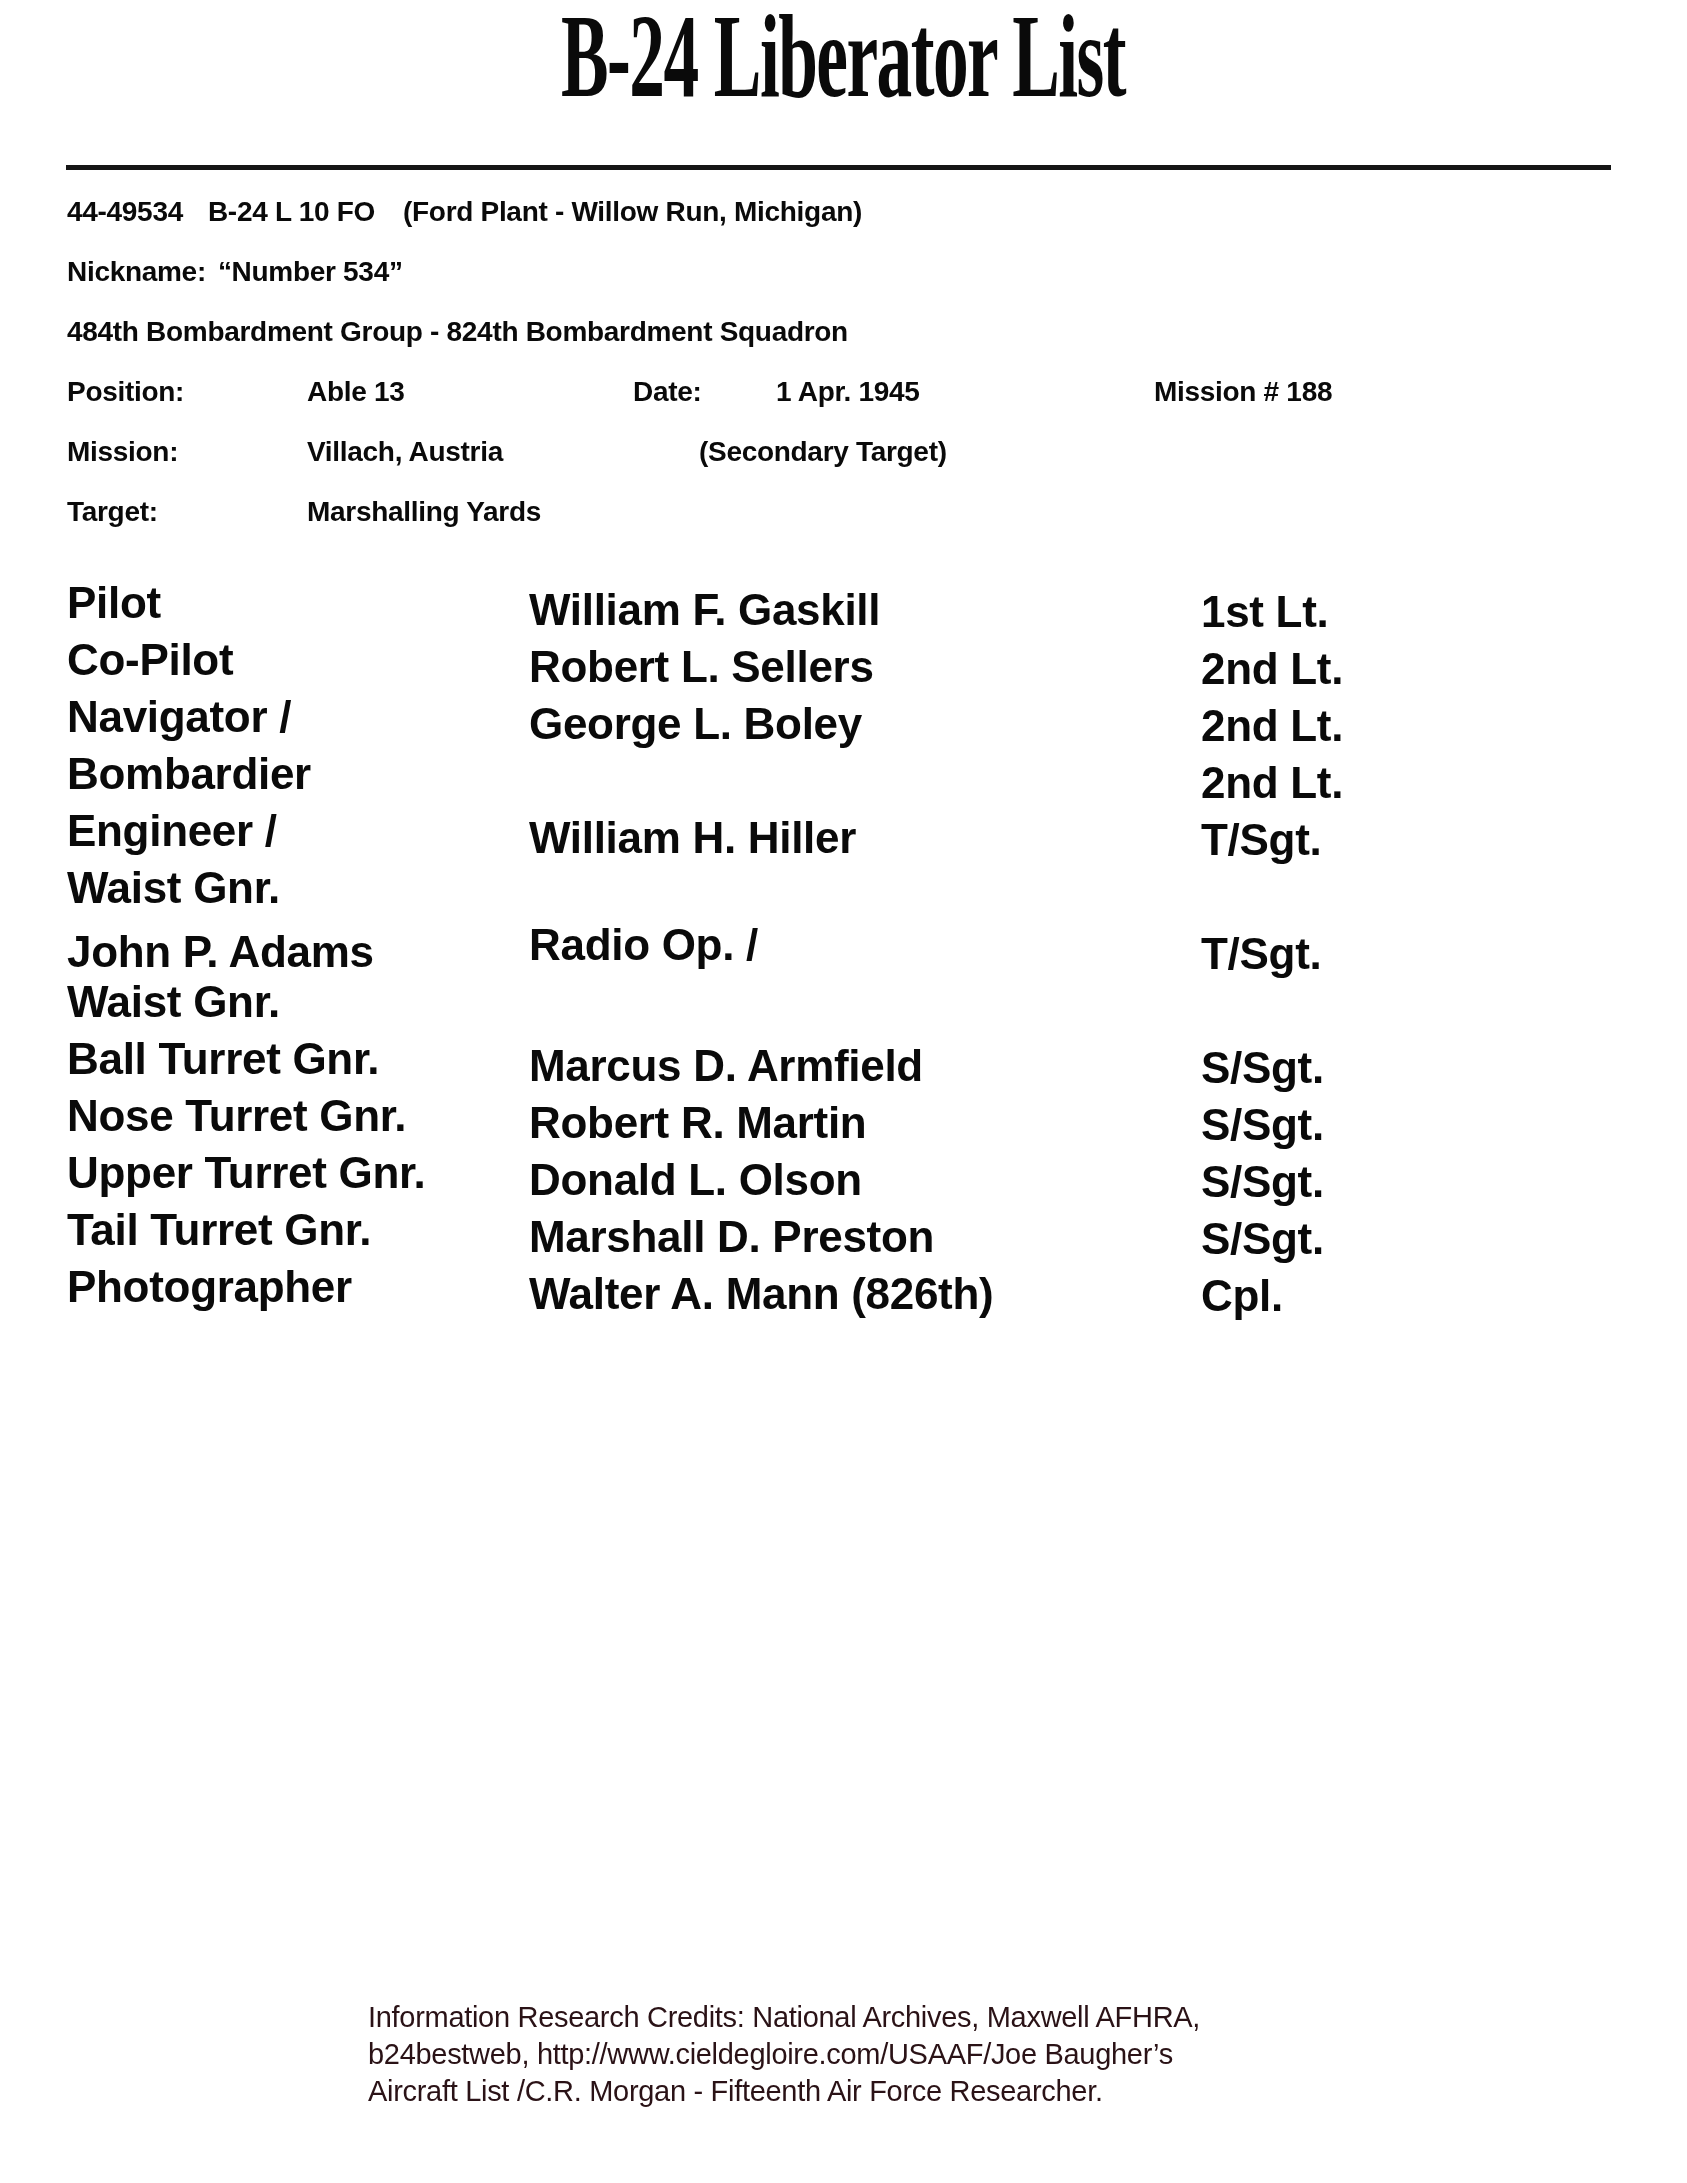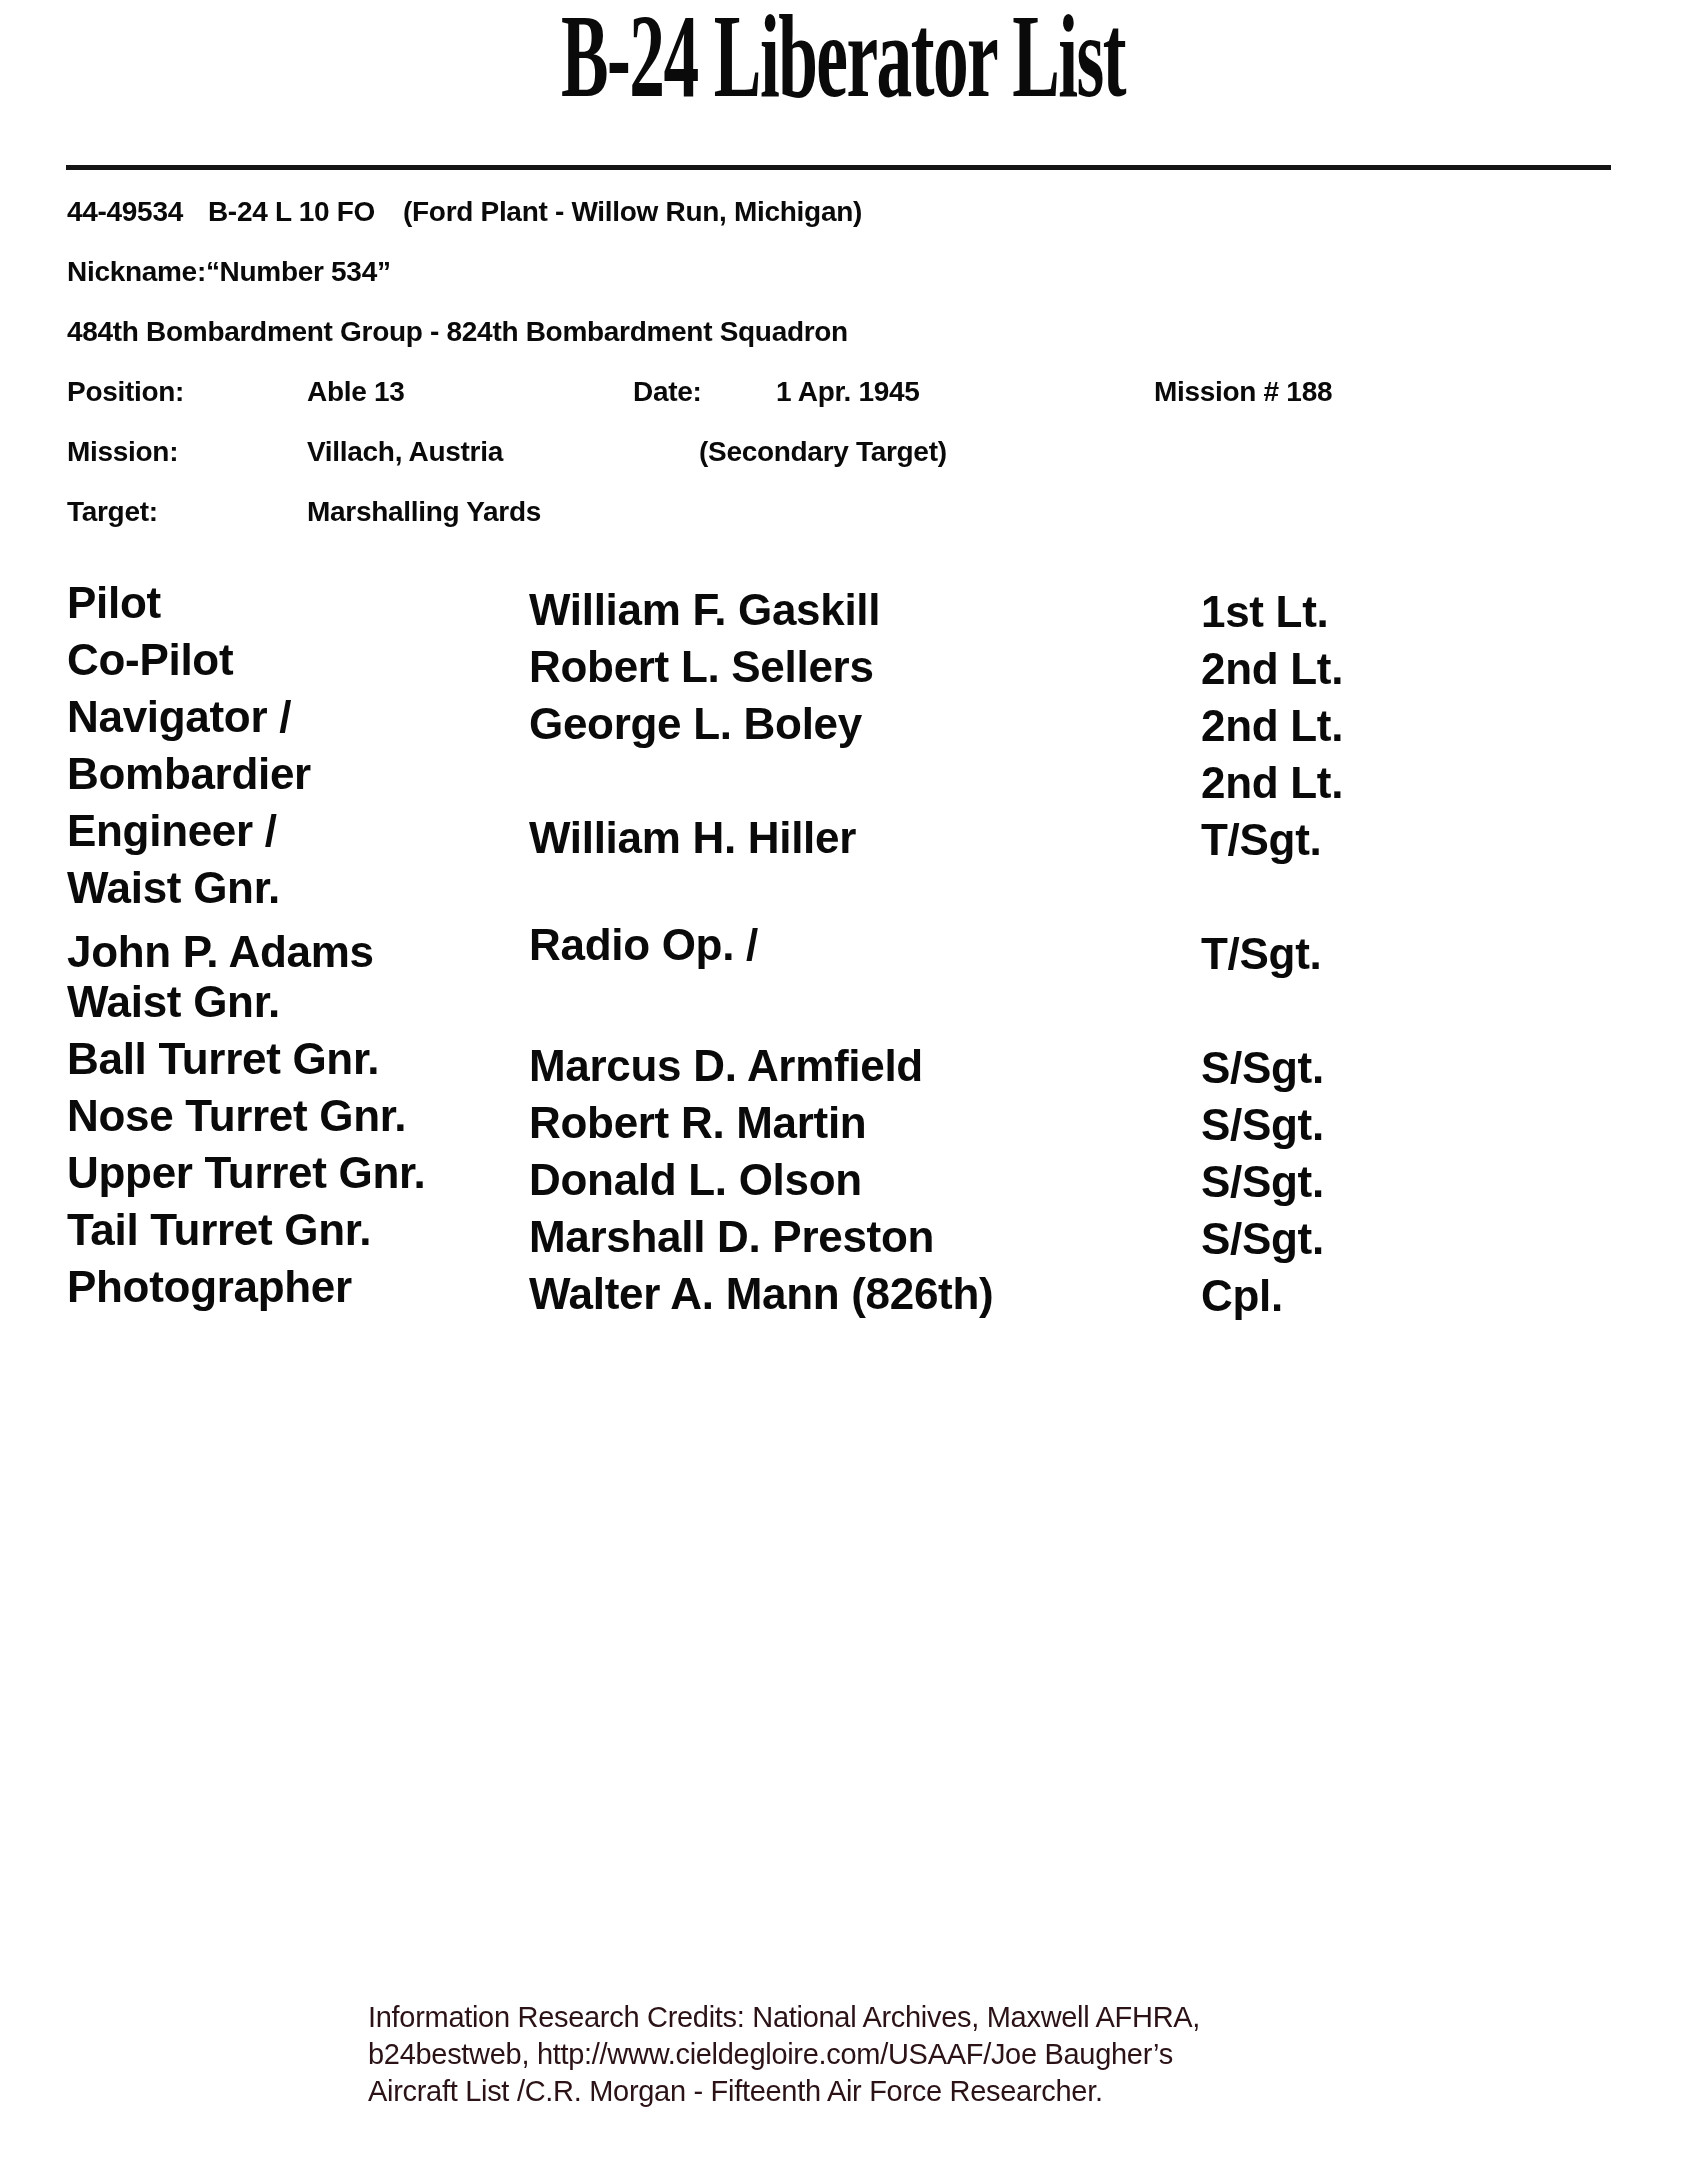--- a/index.html
+++ b/index.html
@@ -45,21 +45,21 @@
   
   .hdr{
     position:absolute;left:67px;top:182px;width:1548px;
     font-weight:bold;font-size:28px;letter-spacing:-0.3px;
     white-space:nowrap;
   }
   .hdr-line{position:relative;height:60px;line-height:60px;}
   .seg{position:absolute;top:0;white-space:nowrap;}
   .mr-serial{margin-right:25px;}
   .mr-model{margin-right:28px;}
-  .mr-label{}
+  .mr-label{margin-right:12px;}
   
   .crew{
     position:absolute;left:67px;top:574px;
     display:grid;
     grid-template-columns:462px 672px 1fr;
     grid-auto-rows:57px;
     font-weight:bold;font-size:44px;letter-spacing:-0.3px;
     white-space:nowrap;
   }
   .crew .cell{line-height:57px;height:57px;}

